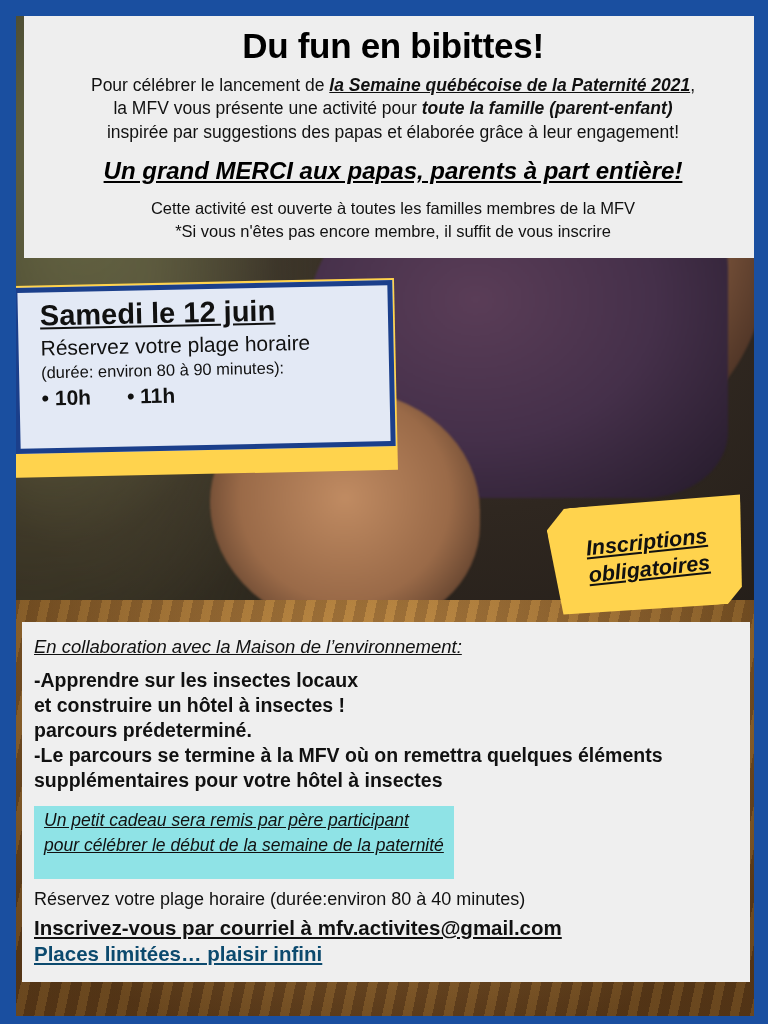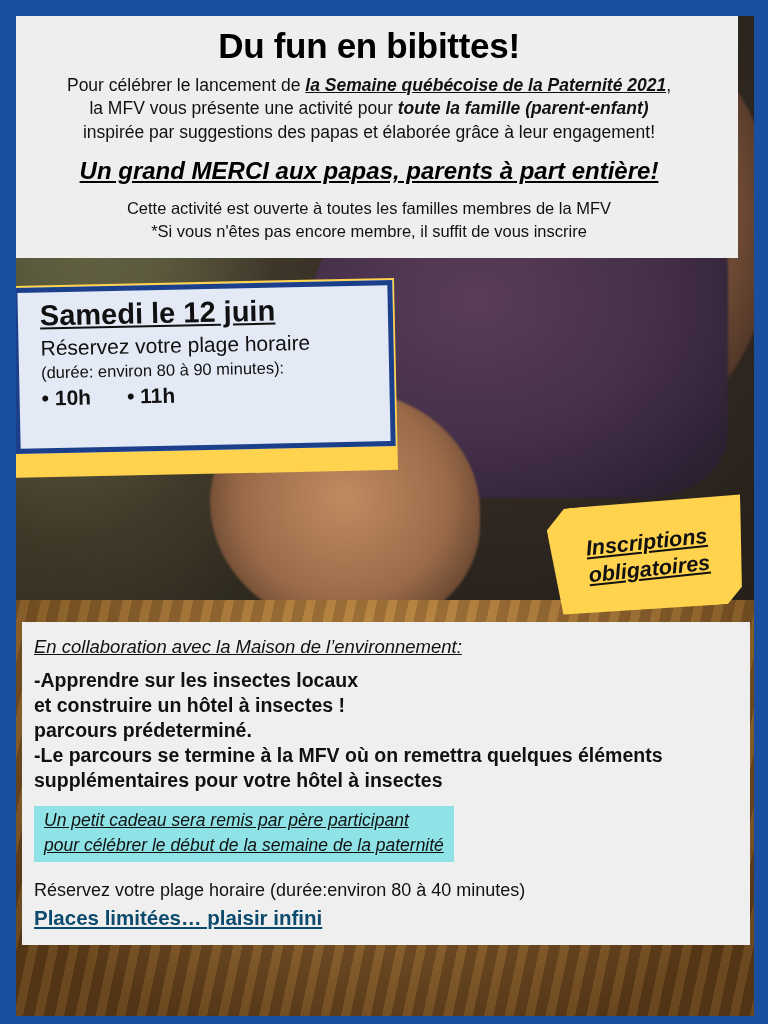--- a/index.html
+++ b/index.html
@@ -79,21 +79,21 @@
 
   
   .frame-top    { position:absolute; left:0; top:0;   width:768px; height:16px;  background:#1a4fa0; z-index:40;}
   .frame-left   { position:absolute; left:0; top:0;   width:16px;  height:1024px;background:#1a4fa0; z-index:40;}
   .frame-right  { position:absolute; right:0; top:0;  width:14px;  height:1024px;background:#1a4fa0; z-index:40;}
   .frame-bottom { position:absolute; left:0; bottom:0;width:768px; height:8px;   background:#1a4fa0; z-index:40;}
 
   
   .top-panel {
     position: absolute;
-    left: 0; top: 16px;
+    left: 24px; top: 16px;
     width: 738px;
     padding: 8px 16px 14px;
     background: #eeeeee;
     text-align: center;
     z-index: 20;
   }
   .title {
     font-size: 35px;
     font-weight: bold;
     color: #000;
@@ -213,22 +213,22 @@
   .bp-line {
     font-size: 19.5px;
     font-weight: bold;
     color: #111;
     line-height: 1.28;
   }
   .bp-block { margin-bottom: 4px; }
   .gift {
     background: #8fe3e6;
     display: inline-block;
-    padding: 2px 10px 3px;
-    margin: 9px 0 16px;
+    padding: 2px 10px 20px;
+    margin: 9px 0 8px;
   }
   .gift div {
     font-size: 17.5px;
     font-style: italic;
     text-decoration: underline;
     color: #111;
     line-height: 1.45;
   }
   .resa {
     font-size: 18px;
@@ -314,16 +314,17 @@
       <div class="bp-line">-Le parcours se termine à la MFV où on remettra quelques éléments</div>
       <div class="bp-line">supplémentaires pour votre hôtel à insectes</div>
     </div>
 
     <div class="gift">
       <div>Un petit cadeau sera remis par père participant </div>
       <div>pour célébrer le début de la semaine de la paternité </div>
     </div>
 
     <div class="resa">Réservez votre plage horaire (durée:environ 80 à 40 minutes)</div>
+    <div class="mail">Inscrivez-vous par courriel à mfv.activites@gmail.com</div>
     <div class="places">Places limitées… plaisir infini</div>
   </div>
 
 </div>
 
 </body></html>

